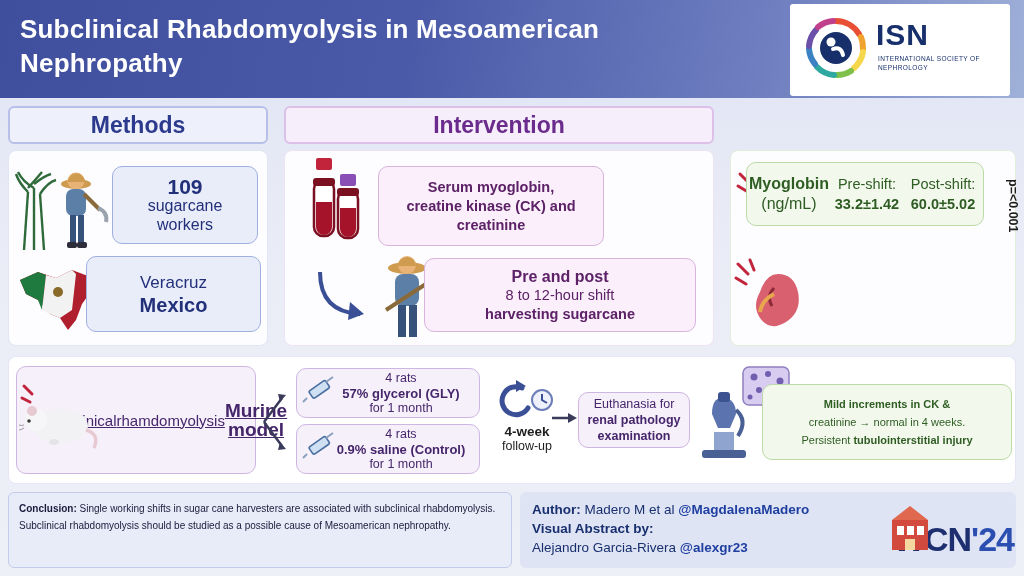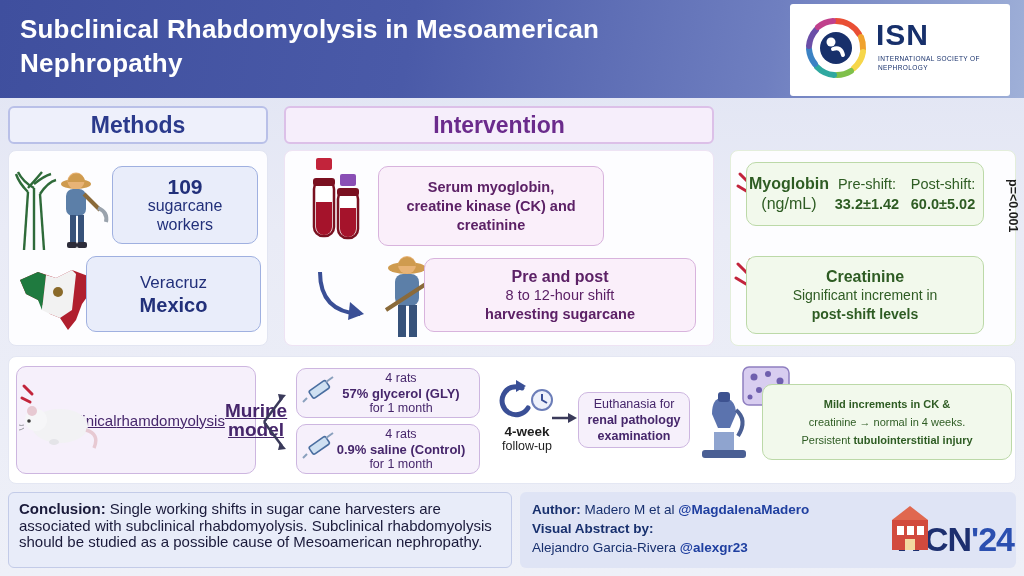--- a/index.html
+++ b/index.html
@@ -127,21 +127,21 @@
   .followup {
     position:absolute; left:490px; top:424px; width:74px;
     text-align:center; font-size:12.5px; line-height:15px; color:#1e1e1e;
   }
   .followup .b { font-size:13.5px; }
 
   
   .footer-left {
     position:absolute; left:8px; top:492px; width:504px; height:76px;
     background:#e8ecf9; border:1px solid #c3cbe8; border-radius:6px;
-    padding:8px 10px; font-size:15px; line-height:16.5px; color:#1a1a3a;
+    padding:8px 10px; font-size:10px; line-height:16.5px; color:#1a1a3a;
   }
   .footer-right {
     position:absolute; left:520px; top:492px; width:496px; height:76px;
     background:#dfe4f5; border-radius:6px;
     padding:8px 12px; font-size:13.5px; line-height:19px; color:#18306e;
   }
   .footer-right .hl { color:#1f3fa0; font-weight:bold; }
   .wcn {
     position:absolute; right:10px; top:520px;
     font-size:34px; font-weight:bold; color:#1d2f6f; letter-spacing:-1px;
@@ -288,25 +288,20 @@
   </div>
   <div class="pvalue">p=&lt;0.001</div>
 
   <svg class="ill" style="left:734px; top:258px;" width="72" height="74" viewBox="0 0 72 74">
     <path d="M4 6 L14 16 M2 20 L12 26 M16 2 L20 12" stroke="#c2243b" stroke-width="3" stroke-linecap="round"></path>
     <path d="M44 16 q16 0 20 18 q4 20 -12 30 q-16 10 -26 -4 q-8 -12 0 -26 q6 -18 18 -18 z" fill="#d9606e"></path>
     <path d="M40 30 q-8 8 -2 18" stroke="#8d2a38" stroke-width="3" fill="none"></path>
     <path d="M40 36 q-12 6 -14 18" stroke="#e8a64f" stroke-width="4" fill="none"></path>
   </svg>
 
-  <div class="card card-green" id="card-creatinine">
-    <span class="t">Creatinine</span>
-    <span>Significant increment in</span>
-    <span class="b">post-shift levels</span>
-  </div>
 
   <div class="card card-lilac" id="card-murine">
     <span>Subclinical</span>
     <span>rhamdomyolysis</span>
     <span class="big">Murine model</span>
   </div>
 
   <svg class="ill" style="left:18px; top:380px;" width="80" height="78" viewBox="0 0 80 78">
     <path d="M6 6 L14 14 M4 18 L12 22" stroke="#c2243b" stroke-width="3" stroke-linecap="round"></path>
     <ellipse cx="42" cy="46" rx="28" ry="17" fill="#f2f2f4"></ellipse>

